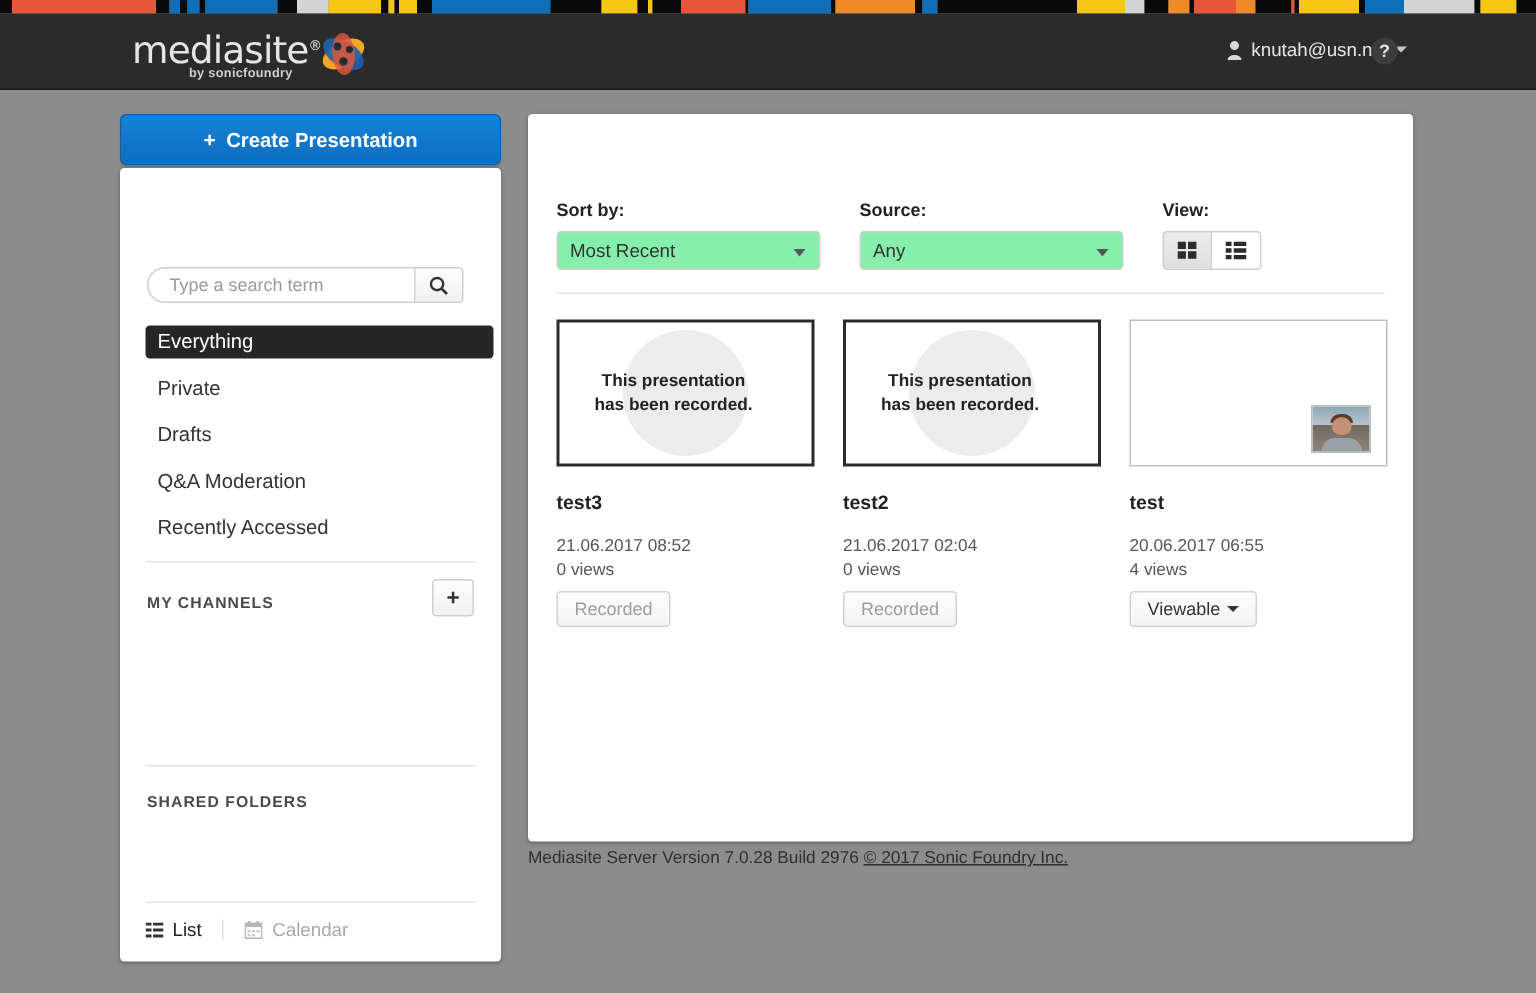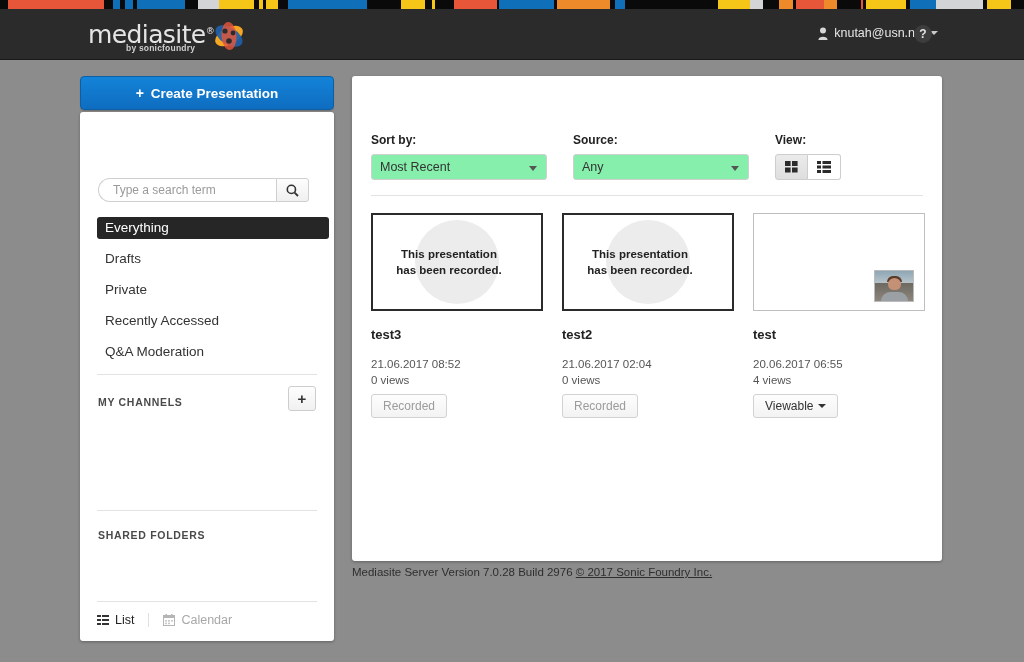--- a/index.html
+++ b/index.html
@@ -439,24 +439,24 @@
       <div class="search-btn">
         <svg width="13" height="13" viewBox="0 0 13 13">
           <circle cx="5.4" cy="5.4" r="4.1" fill="none" stroke="#333" stroke-width="1.6"></circle>
           <line x1="8.6" y1="8.6" x2="12" y2="12" stroke="#333" stroke-width="1.8"></line>
         </svg>
       </div>
     </div>
 
     <div class="nav-list">
       <div class="nav-item active">Everything</div>
+      <div class="nav-item">Private</div>
       <div class="nav-item">Drafts</div>
-      <div class="nav-item">Private</div>
+      <div class="nav-item">Q&amp;A Moderation</div>
       <div class="nav-item">Recently Accessed</div>
-      <div class="nav-item">Q&amp;A Moderation</div>
     </div>
 
     <div class="nav-sep"></div>
 
     <div class="section-head" id="my-channels-head">MY CHANNELS</div>
     <div class="add-btn">+</div>
 
     <div class="nav-sep2"></div>
 
     <div class="section-head" id="shared-folders-head">SHARED FOLDERS</div>

